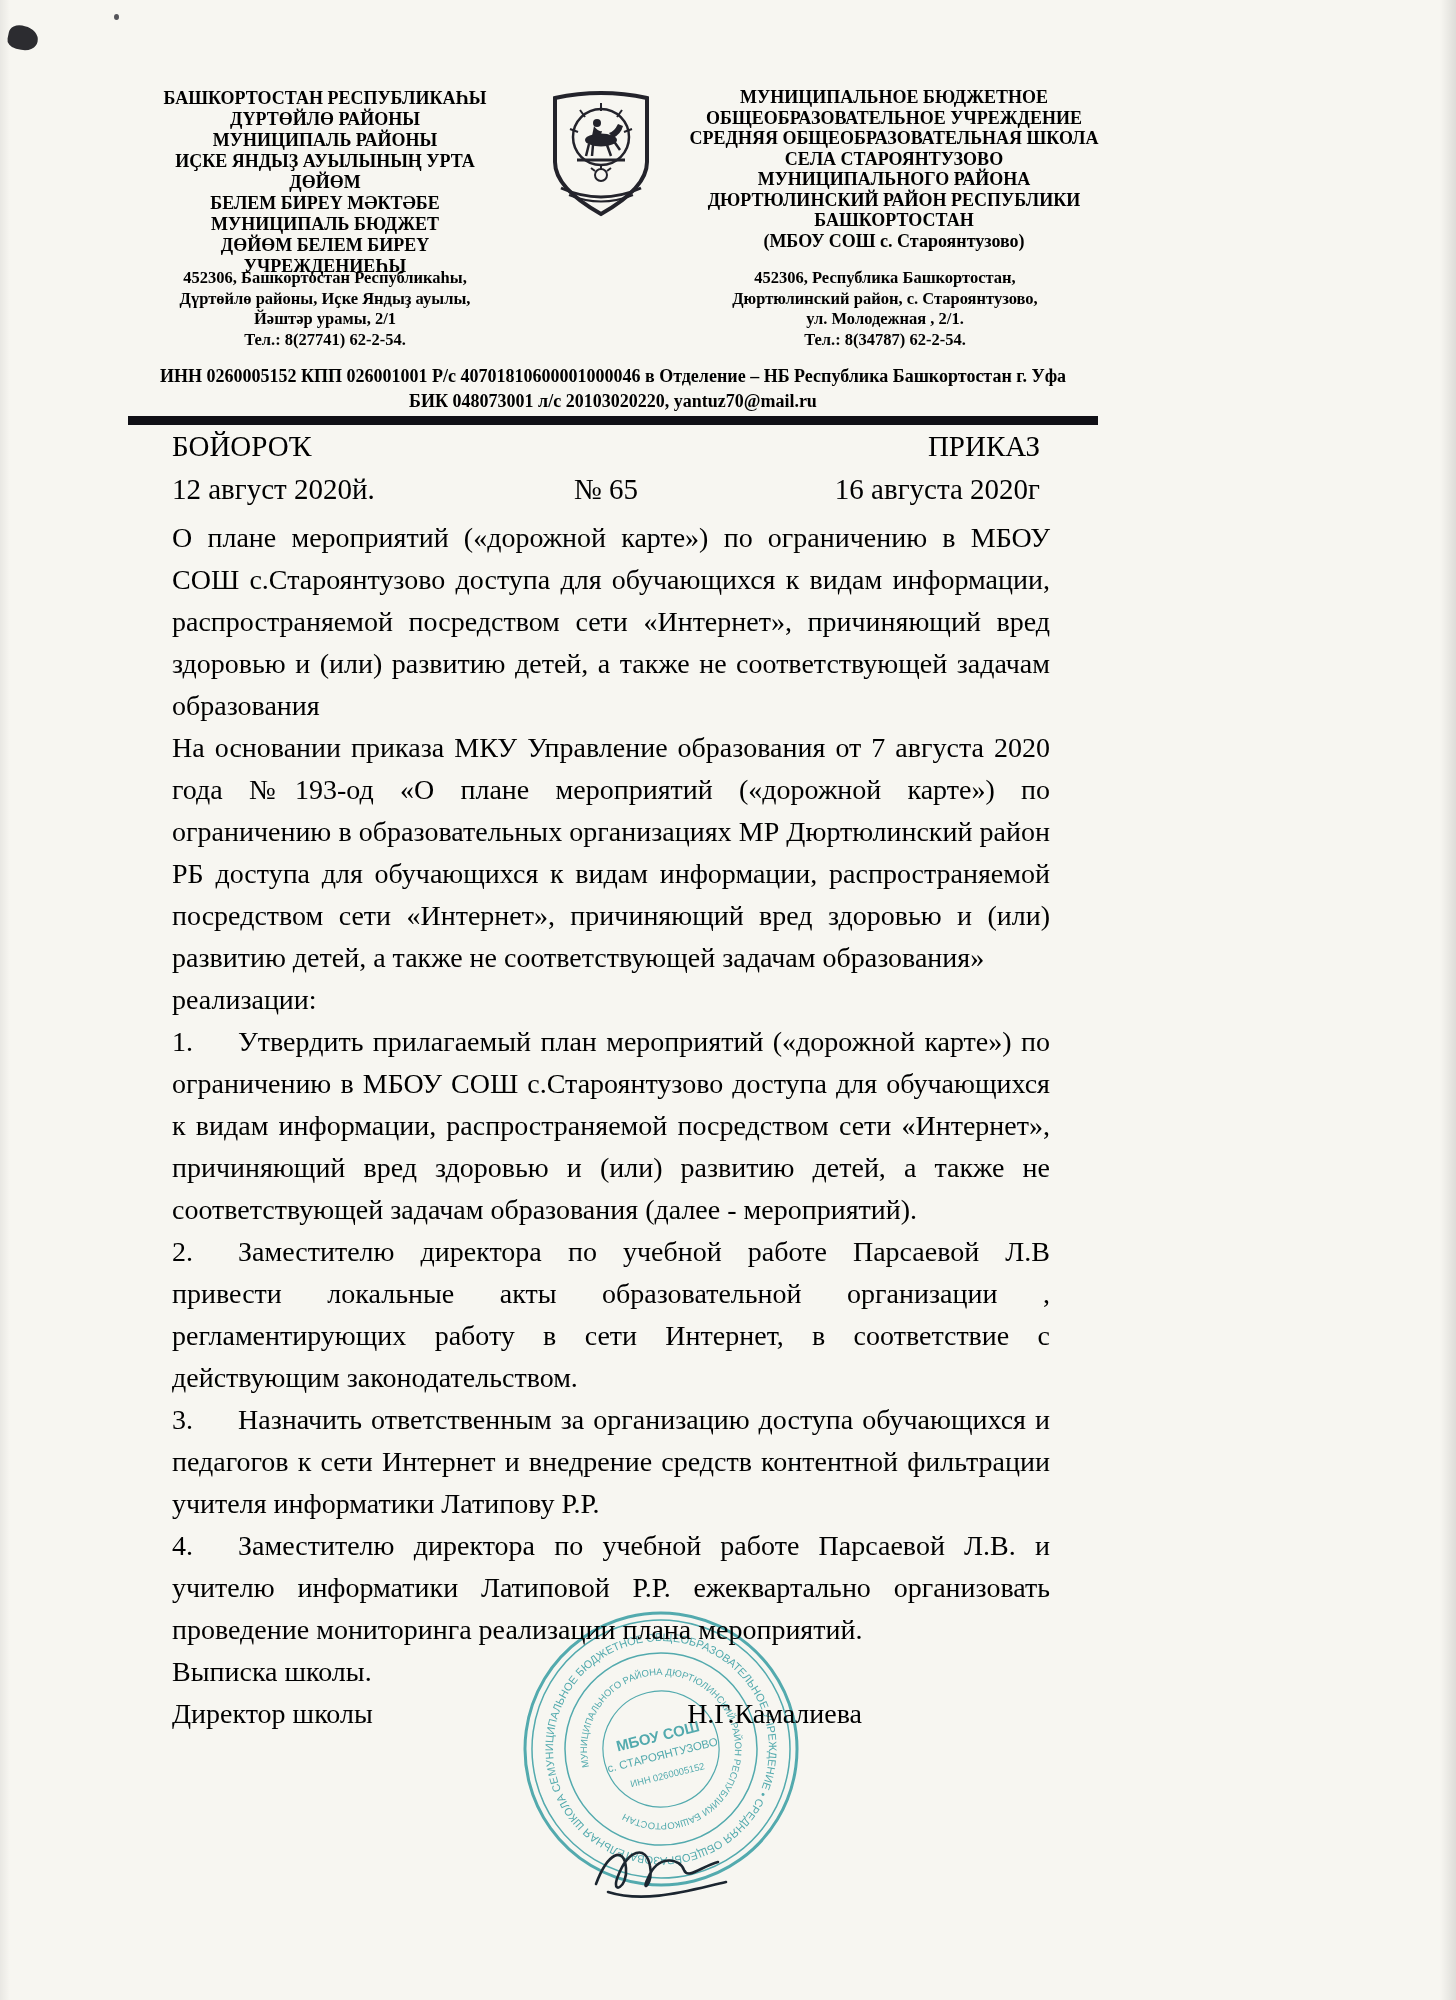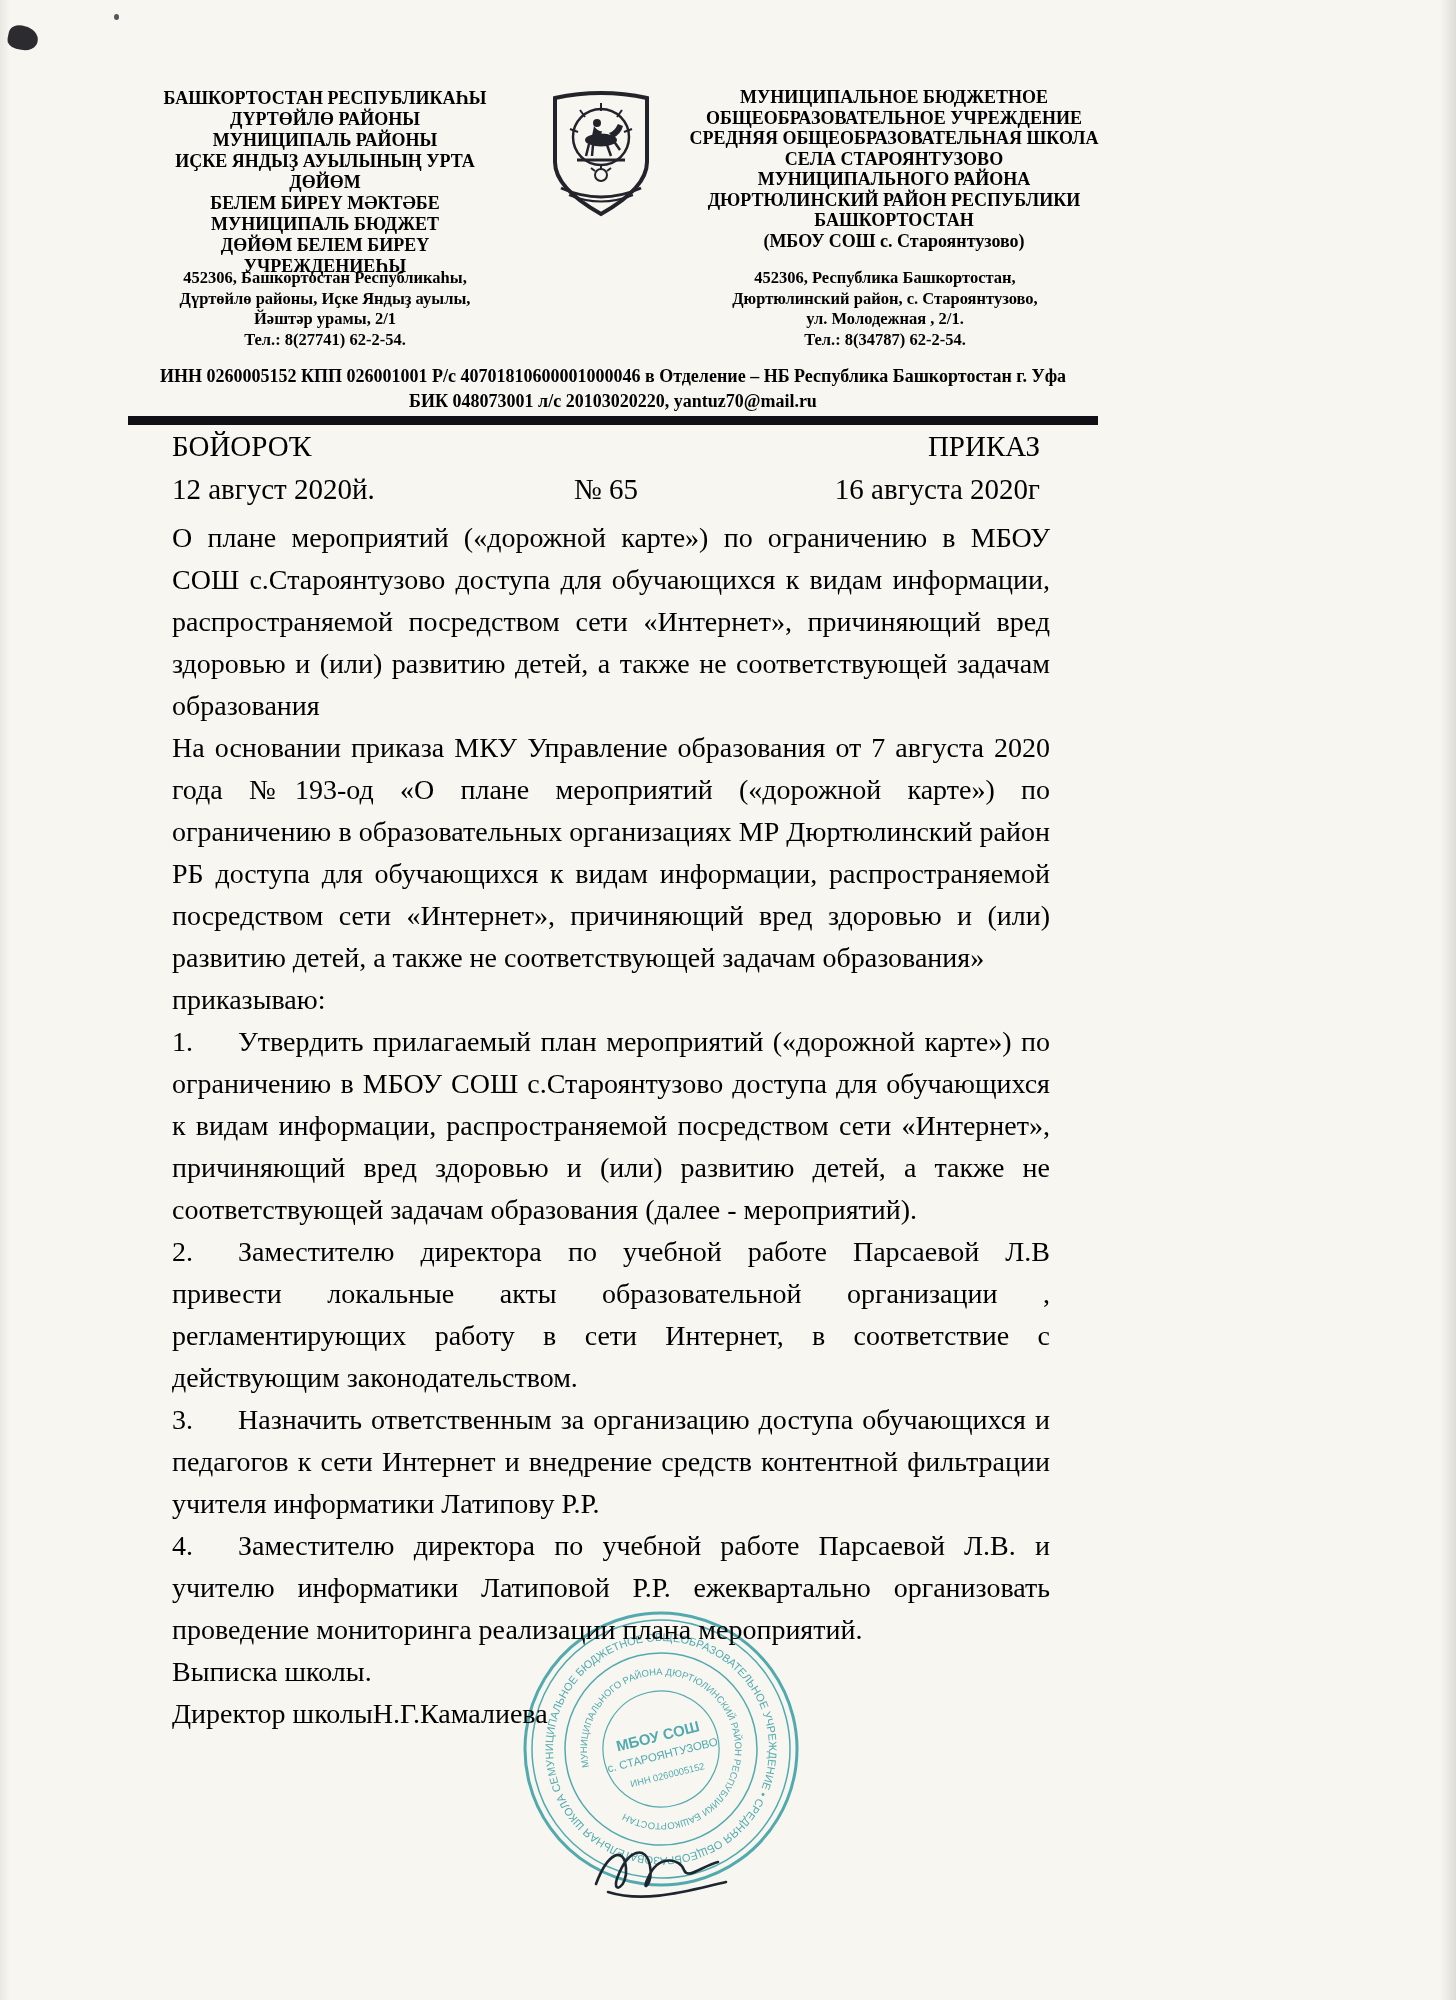--- a/index.html
+++ b/index.html
@@ -63,21 +63,21 @@
 
   .doc-body {
     position: absolute; left: 172px; top: 517px; width: 878px;
     font-size: 28px; line-height: 42px; text-align: justify;
   }
   .doc-body p { margin: 0; }
   .gap-after { margin-bottom: 44px; }
   .item-num { display: inline-block; width: 66px; }
 
   .sign-row {
-    display: flex; 
+    display: flex; justify-content: space-between;
     padding-right: 188px; text-align: left;
   }
 
   .emblem { position: absolute; left: 545px; top: 90px; width: 112px; height: 130px; }
 
   .stamp {
     position: absolute; left: 515px; top: 1603px; width: 292px; height: 292px;
     transform: rotate(-14deg);
     opacity: 0.82;
     mix-blend-mode: multiply;
@@ -167,21 +167,21 @@
     <span class="m">12 август  2020й.</span>
     <span class="m m-center">№ 65</span>
     <span class="m m-right">16 августа 2020г</span>
   </div>
 
   <div class="doc-body">
     <p class="gap-after">О плане мероприятий («дорожной карте») по ограничению в МБОУ СОШ с.Староянтузово доступа для обучающихся к видам информации, распространяемой посредством сети «Интернет», причиняющий вред здоровью и (или) развитию детей, а также не соответствующей задачам образования</p>
 
     <p class="gap-after">На основании приказа  МКУ Управление образования от 7 августа 2020 года №193-од «О плане мероприятий («дорожной карте») по ограничению в образовательных организациях МР Дюртюлинский район РБ доступа для обучающихся к видам информации, распространяемой посредством сети «Интернет», причиняющий вред здоровью и (или) развитию детей, а также не соответствующей задачам образования»</p>
 
-    <p class="gap-after">приказываю:</p>
+    <p class="gap-after">реализации:</p>
 
     <p><span class="item-num">1.</span><span>Утвердить прилагаемый план мероприятий («дорожной карте») по ограничению в МБОУ СОШ с.Староянтузово доступа для обучающихся к видам информации, распространяемой посредством сети «Интернет», причиняющий вред здоровью и (или) развитию детей, а также не соответствующей задачам образования (далее - мероприятий).</span></p>
 
     <p><span class="item-num">2.</span><span>Заместителю директора по учебной работе  Парсаевой Л.В  привести локальные акты образовательной организации , регламентирующих работу в сети Интернет, в соответствие с действующим законодательством.</span></p>
 
     <p><span class="item-num">3.</span><span>Назначить ответственным за организацию доступа обучающихся и педагогов к сети Интернет и внедрение средств контентной фильтрации учителя информатики Латипову Р.Р.</span></p>
 
     <p><span class="item-num">4.</span><span>Заместителю директора по учебной работе Парсаевой Л.В. и учителю информатики Латиповой Р.Р. ежеквартально организовать проведение мониторинга реализации плана мероприятий.</span></p>
 
     <p>Выписка школы.</p>

